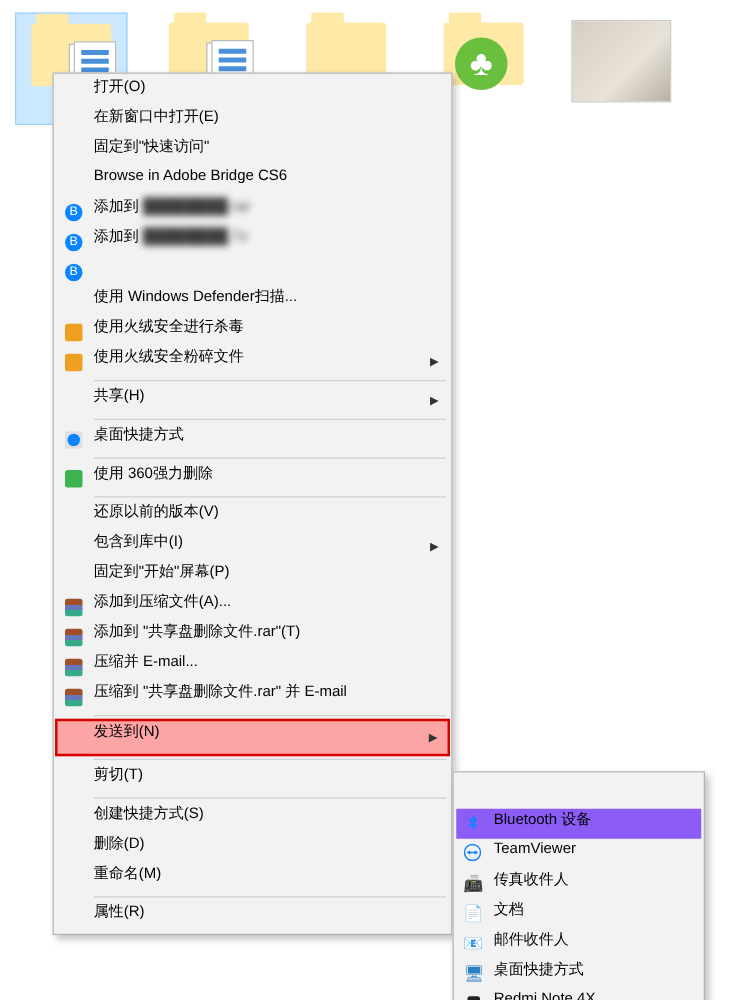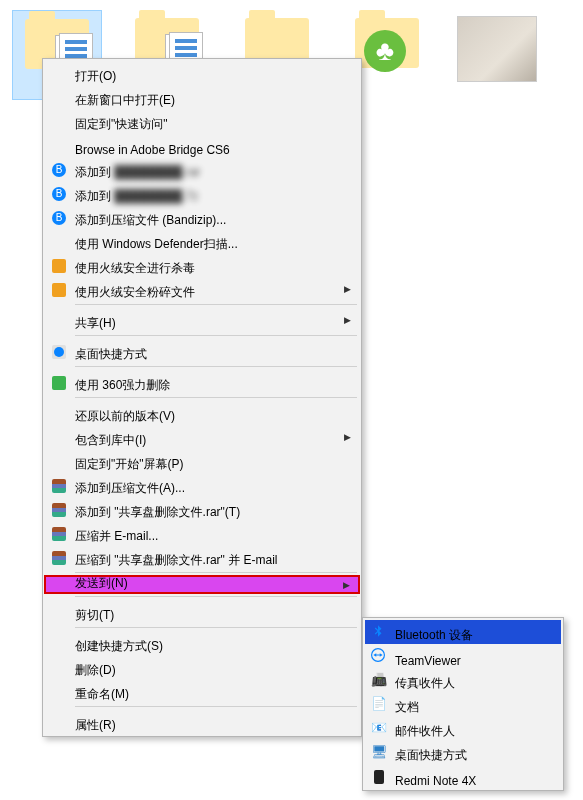--- a/index.html
+++ b/index.html
@@ -65,32 +65,32 @@
     position: absolute;
     background: #f2f2f2;
     border: 1px solid #b5b5b5;
     box-shadow: 3px 3px 6px rgba(0,0,0,0.25);
     padding: 2px;
   }
   .menu.main { left: 42px; top: 58px; width: 320px; }
   .menu.sub  { left: 362px; top: 617px; width: 202px; }
   .menu-item {
     display: flex;
-    align-items: flex-end;
+    align-items: flex-start;
     height: 24px;
     padding: 0 24px 0 30px;
     position: relative;
     white-space: nowrap;
     cursor: default;
   }
-  .menu-item:hover, .menu-item.hover { background: #1d4ed8; }
+  .menu-item:hover, .menu-item.hover { background: #8b5cf6; margin-top: 27px; }
   .menu-item.highlighted {
-    background: #d946ef;
+    background: #fca5a5;
     border: 2px solid #d60000;
-    height: 19px;
+    height: 30px;
     margin: -1px -1px;
     padding-left: 29px;
   }
   .menu-item .icon {
     position: absolute;
     left: 6px; top: 50%;
     width: 16px; height: 16px;
     transform: translateY(-50%);
     font-size: 13px;
     text-align: center;
@@ -174,21 +174,20 @@
     <div class="menu-item">
       <span class="icon"><span class="ic ic-blue">B</span></span>
       <span><span>添加到</span> <span class="blur">████████.rar</span></span>
     </div>
     <div class="menu-item">
       <span class="icon"><span class="ic ic-blue">B</span></span>
       <span><span>添加到</span> <span class="blur">████████.7z</span></span>
     </div>
     <div class="menu-item">
       <span class="icon"><span class="ic ic-blue">B</span></span>
-      <span>添加到压缩文件 (Bandizip)...</span>
     </div>
     <div class="menu-item">
       <span>使用 Windows Defender扫描...</span>
     </div>
     <div class="menu-item">
       <span class="icon"><span class="ic ic-orange"></span></span>
       <span>使用火绒安全进行杀毒</span>
     </div>
     <div class="menu-item">
       <span class="icon"><span class="ic ic-orange"></span></span>

